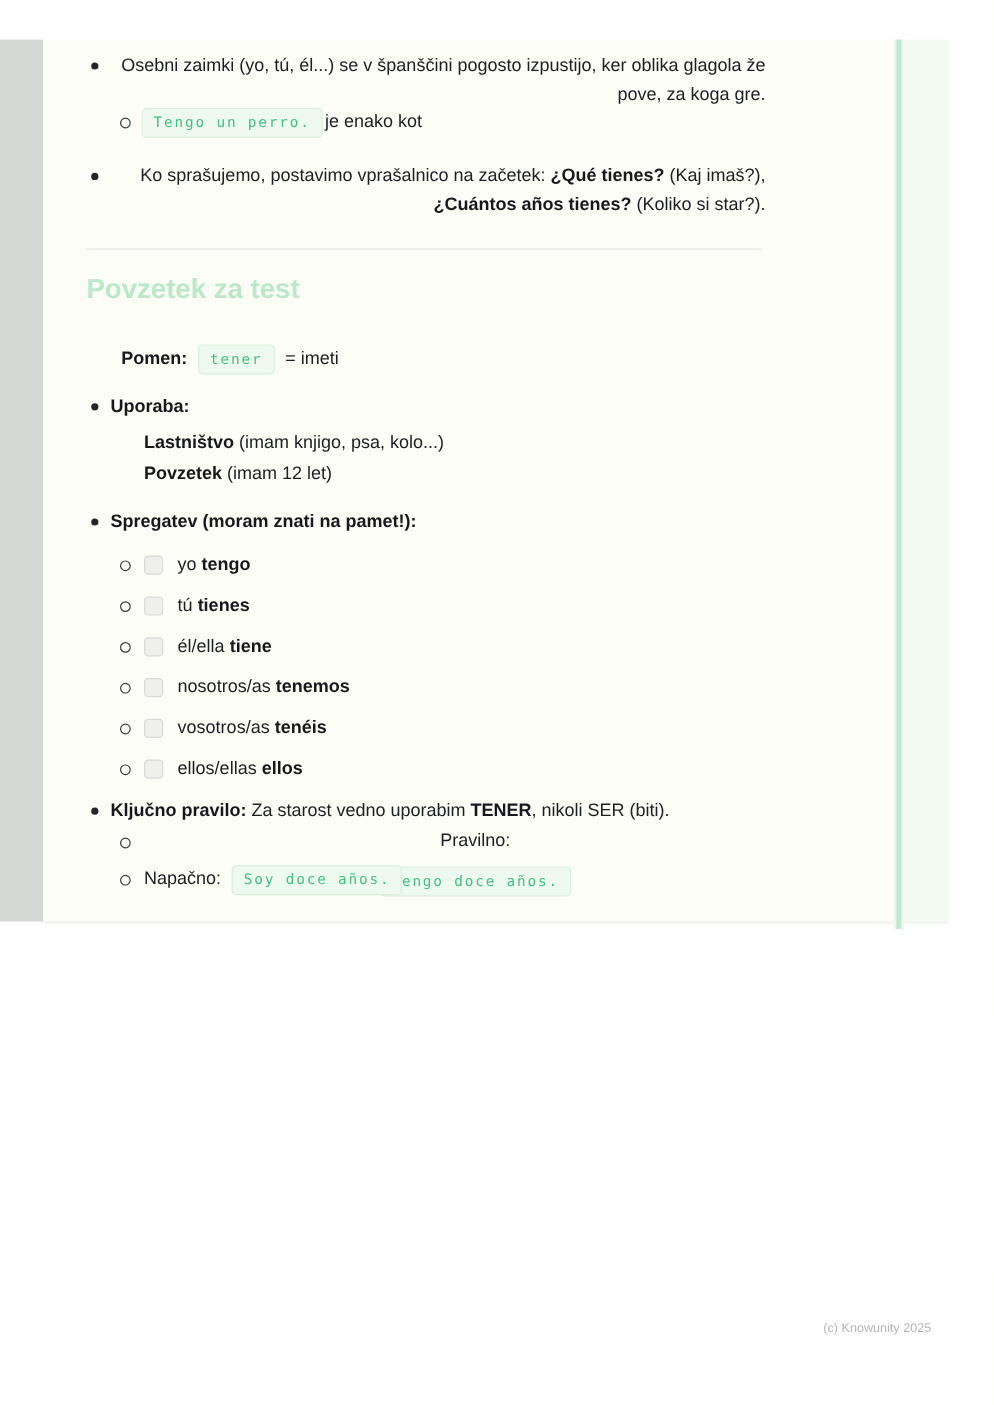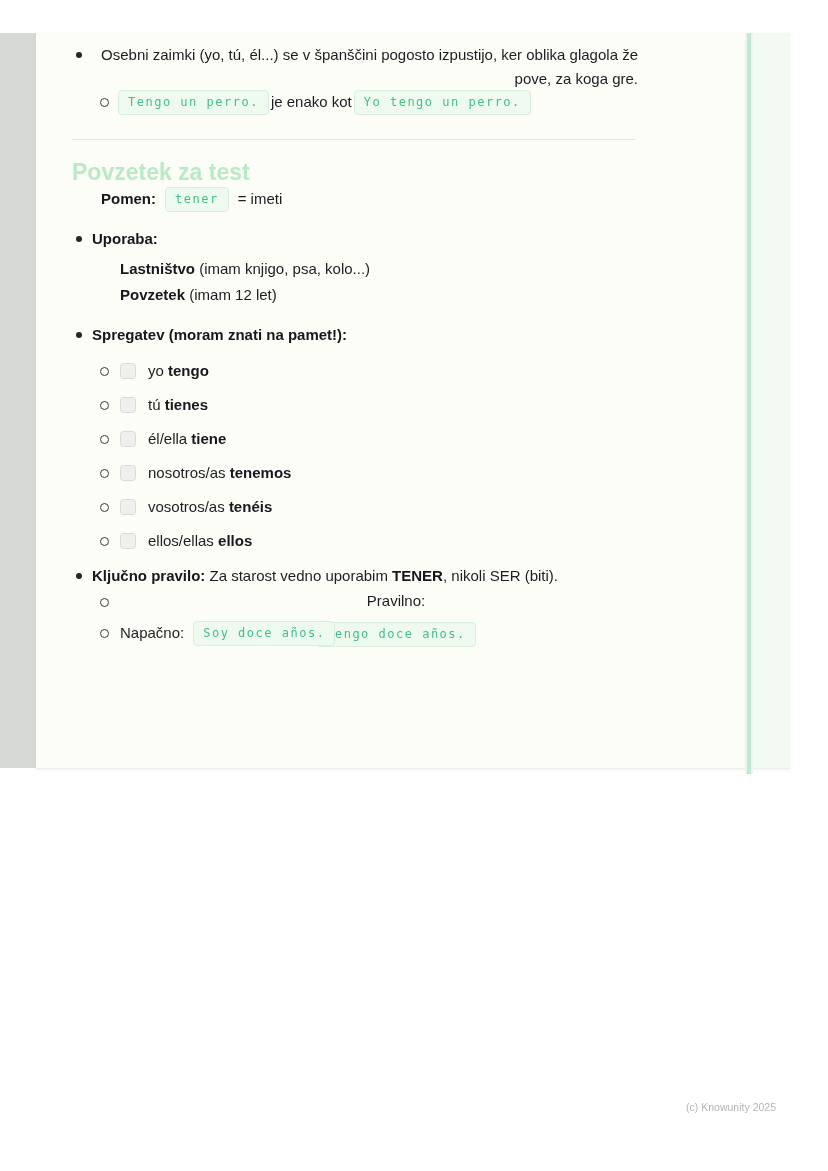--- a/index.html
+++ b/index.html
@@ -69,21 +69,21 @@
     margin-top:24px;width:563px;height:0;
     border-top:1px solid #e4e6e2;
   }
   .heading{
     margin-top:18px;
     font-size:23px;line-height:28px;font-weight:700;
     color:#b9e9c6;
   }
   .pomen-row{
     position:relative;padding-left:20px;height:26px;
-    display:flex;align-items:center;gap:9px;
+    display:flex;align-items:center;gap:9px;margin-top:32px;
   }
   .pomen-row .dot{top:10px;}
   .label-row{height:24px;}
   .mt15{margin-top:15px;} .mt6{margin-top:6px;} .mt2{margin-top:2px;}
   .mt16{margin-top:16px;} .mt13{margin-top:13px;}
   .conj{
     position:relative;padding-left:48px;height:20px;
     display:flex;align-items:center;margin-top:14px;
   }
   .conj:first-of-type{margin-top:8px;}
@@ -117,23 +117,26 @@
 
     <div class="li1">
       <span class="dot"></span>
       <div class="para">Osebni zaimki (yo, tú, él...) se v španščini pogosto izpustijo, ker oblika glagola že pove, za koga gre.</div>
     </div>
 
     <div class="example-row">
       <span class="circle"></span>
       <span class="chip">Tengo un perro.</span>
       <span>je enako kot</span>
-      <span class="chip">Yo tengo un perro.</span>
-    </div>
-
+    </div>
+
+    <div class="li1" style="margin-top:20px;">
+      <span class="dot"></span>
+      <div class="para"><span>Ko sprašujemo, postavimo vprašalnico na začetek: </span><b>¿Qué tienes?</b><span> (Kaj imaš?), </span><b>¿Cuántos años tienes?</b><span> (Koliko si star?).</span></div>
+    </div>
 
     <div class="divider"></div>
 
     <div class="heading">Povzetek za test</div>
 
     <div class="pomen-row">
       <span class="dot"></span>
       <b>Pomen:</b>
       <span class="chip">tener</span>
       <span>= imeti</span>

